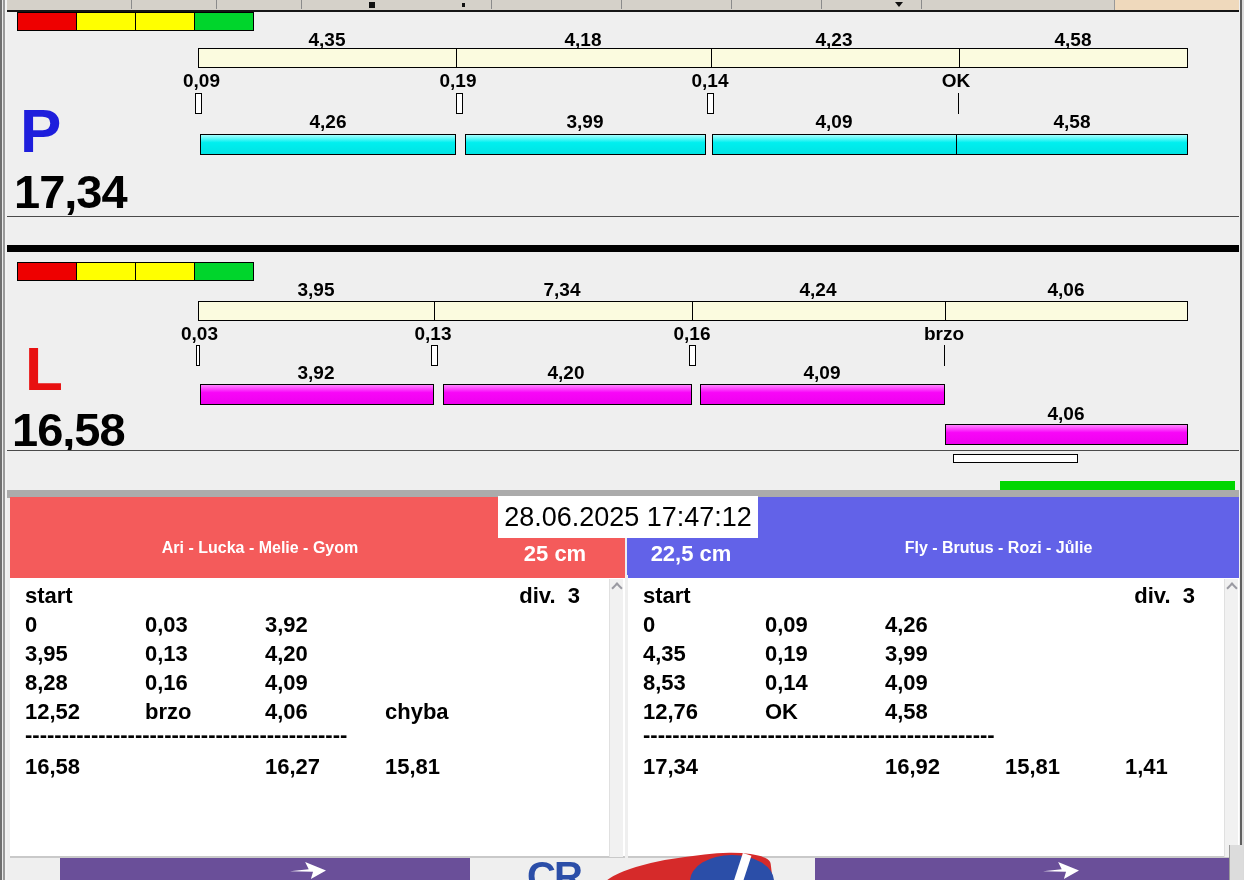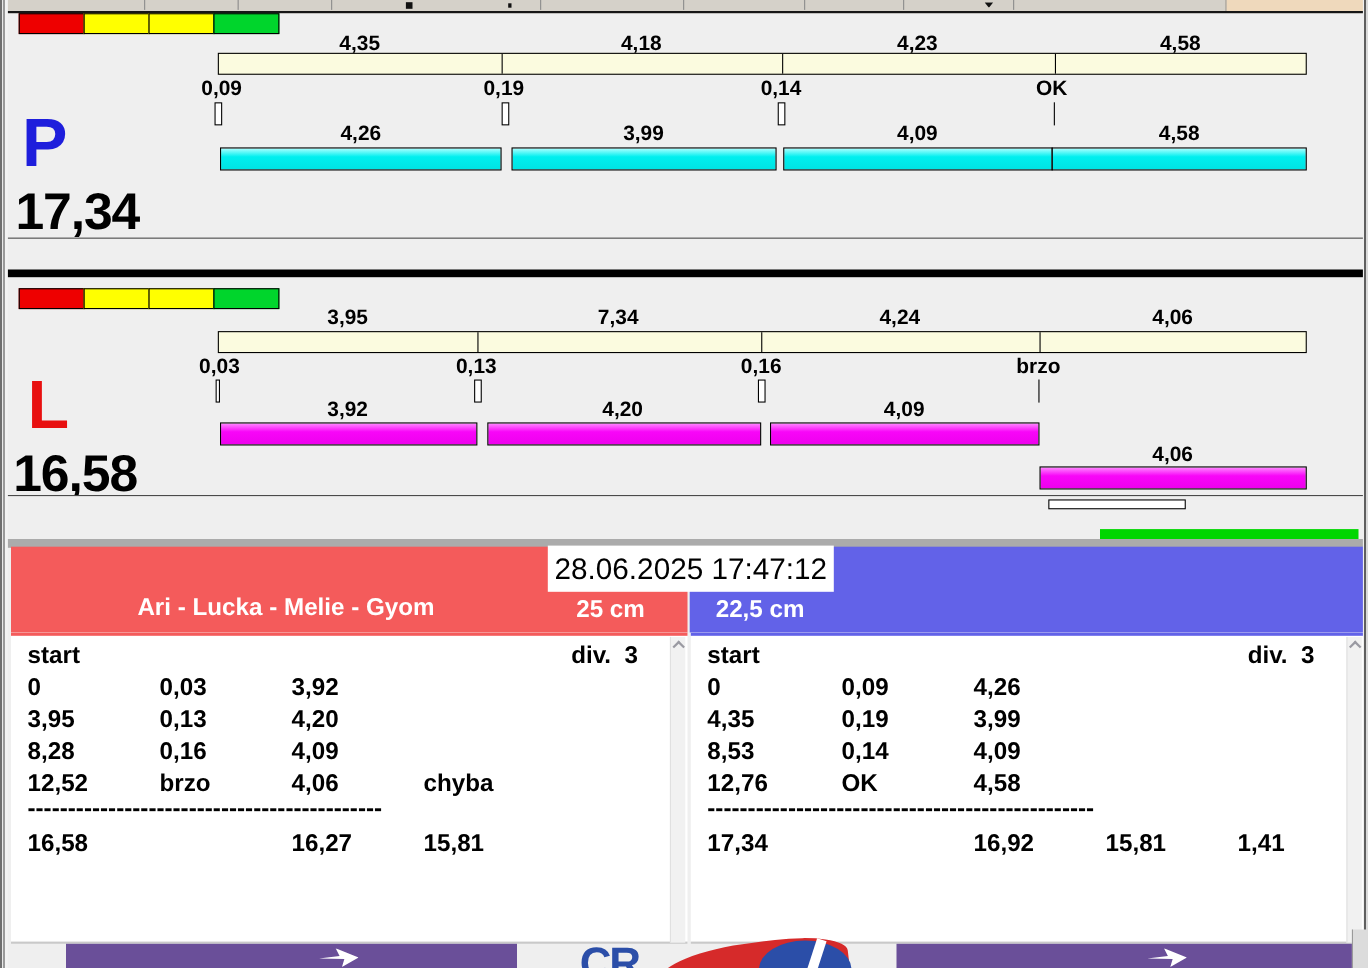--- a/index.html
+++ b/index.html
@@ -36,21 +36,21 @@
   .substrip{position:absolute;left:7px;width:1233px;border-top:1px solid #4a4a4a;background:#EFEFEF;}
   .thick-div{position:absolute;left:7px;width:1233px;height:7px;background:#000;}
   .greenbar{position:absolute;background:#00D600;}
   .whitebox{position:absolute;background:#fff;border:1px solid #000;box-sizing:border-box;}
   .grayband{position:absolute;left:7px;width:1233px;height:8px;background:#ABABAB;}
   
   .team-hdr{position:absolute;top:497px;height:78px;}
   .hdr-left{left:10px;width:615px;background:#F45B5B;}
   .hdr-right{left:627px;width:613px;background:#6262E8;}
   .team-name{position:absolute;font-size:25px;font-weight:bold;color:#000;text-align:center;}
-  .team-dogs{position:absolute;font-size:22px;font-weight:bold;color:#fff;text-align:center;}
+  .team-dogs{position:absolute;font-size:16px;font-weight:bold;color:#fff;text-align:center;}
   .team-height{position:absolute;font-size:22px;font-weight:bold;color:#fff;text-align:center;}
   .clock{position:absolute;left:498px;top:496px;width:260px;height:42px;background:#fff;
          font-size:27px;text-align:center;line-height:42px;white-space:nowrap;}
   
   .panel{position:absolute;top:575px;height:283px;background:#fff;box-sizing:border-box;border-bottom:2px solid #c9c9c9;}
   .panel-left{left:10px;width:615px;border-top:3px solid #F45B5B;}
   .panel-right{left:628px;width:612px;border-top:3px solid #6262E8;}
   .tc{position:absolute;font-size:22px;font-weight:bold;white-space:pre;line-height:1;}
   .tc-right{text-align:center;}
   .sep-dashes{position:absolute;font-size:22px;font-weight:bold;white-space:nowrap;overflow:hidden;line-height:1;}
@@ -182,20 +182,21 @@
     </div>
   </div>
 
   <div class="grayband" style="top:490px"></div>
 
   <div class="team-hdr hdr-left">
     <div class="team-dogs" style="left:0;top:42px;width:500px">Ari - Lucka - Melie - Gyom</div>
     <div class="team-height" style="left:480px;top:44px;width:130px">25 cm</div>
   </div>
   <div class="team-hdr hdr-right">
+    <div class="team-dogs" style="left:130px;top:42px;width:483px">Fly - Brutus - Rozi - Jůlie</div>
     <div class="team-height" style="left:0;top:44px;width:128px">22,5 cm</div>
   </div>
   <div class="clock">28.06.2025 17:47:12</div>
 
   <div class="panel panel-left">
     <div class="tc" style="left:15px;top:7px">start</div>
     <div class="tc tc-right" style="right:45px;top:7px">div.  3</div>
 
     <div class="tc" style="left:15px;top:36px">0</div>
     <div class="tc" style="left:135px;top:36px">0,03</div>

